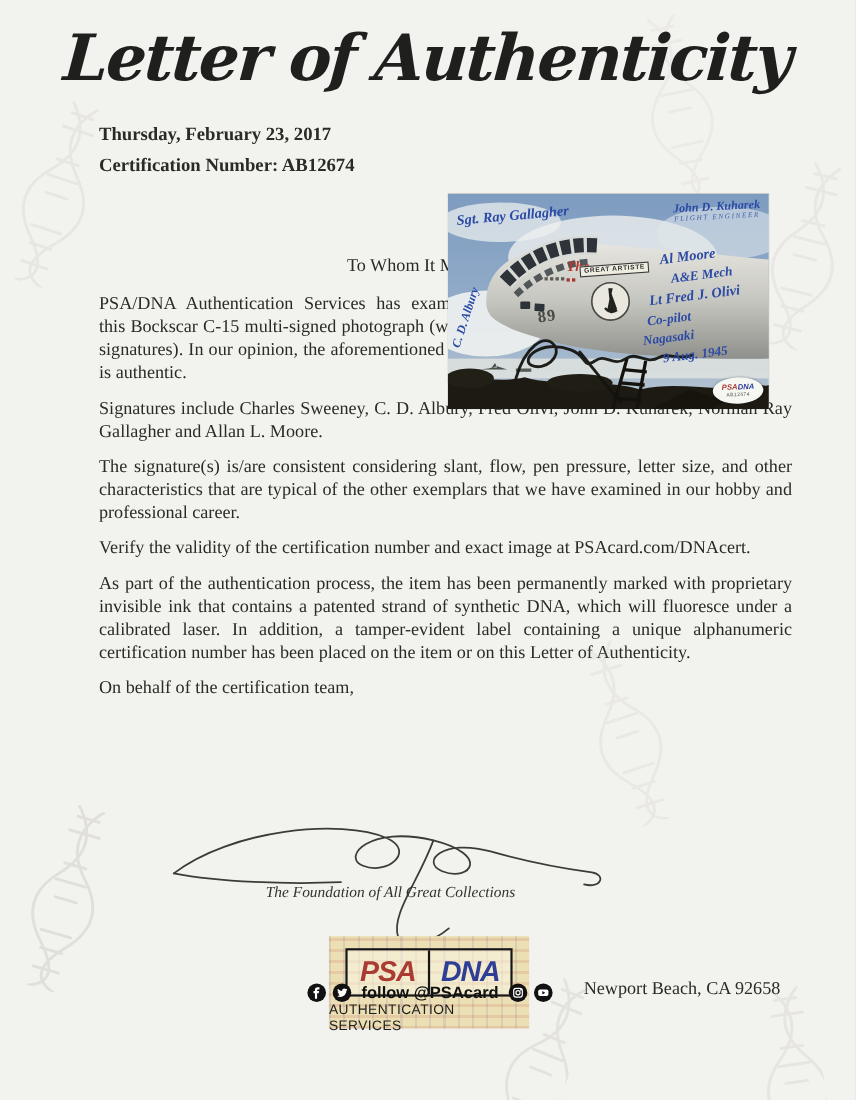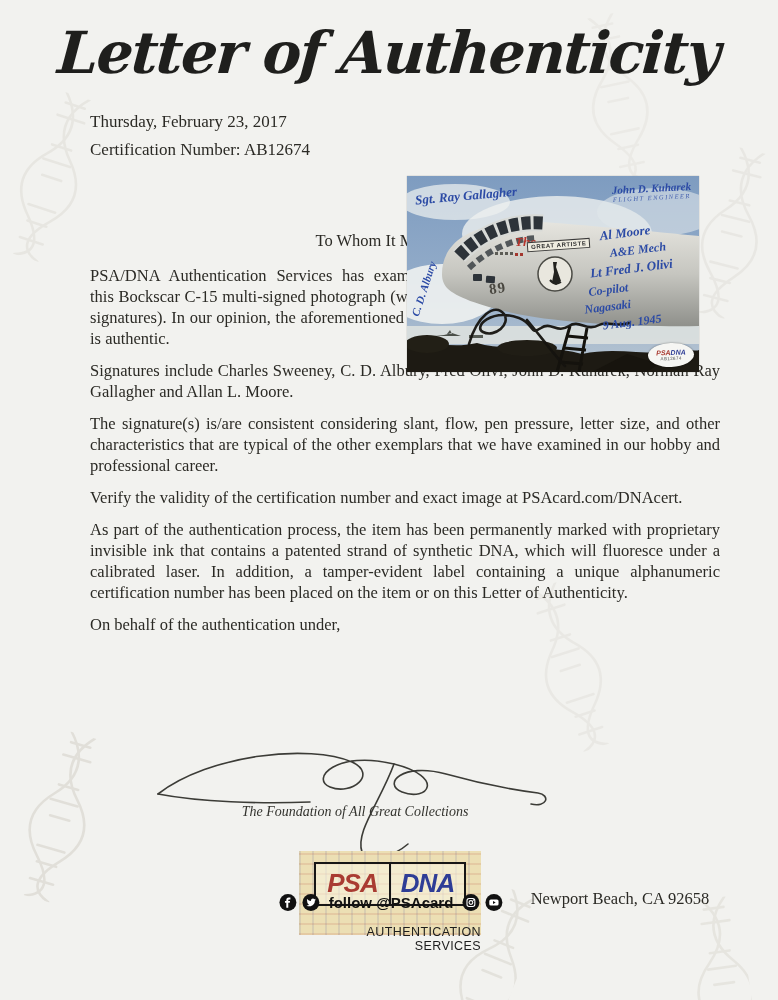--- a/index.html
+++ b/index.html
@@ -21,21 +21,21 @@
     text-align:center;
     font-family:"DejaVu Serif", serif;
     font-style:italic;font-weight:bold;
     font-size:58px;line-height:1.15;
     color:#1f1f1d;
     letter-spacing:-2px;
     transform:skewX(-4deg);
   }
   
   .meta{margin:26px 0 0 90px;font-size:17px;line-height:1.0;}
-  .meta div{margin-bottom:11px;}
+  .meta div{margin-bottom:11px;font-weight:bold;}
   
   .photo{
     position:absolute;left:407px;top:176px;width:292px;height:196px;
     box-shadow:0 0 1px rgba(0,0,0,.35);
     overflow:hidden;
   }
   .photo svg.scene{position:absolute;left:0;top:0;}
   .ph-sig{position:absolute;font-style:italic;color:#2b4aa5;white-space:nowrap;
     font-family:"Liberation Serif", serif;}
   .sig-tl{left:8px;top:12px;font-size:13px;transform:rotate(-5deg);font-weight:bold;}
@@ -87,21 +87,21 @@
       repeating-linear-gradient(0deg, rgba(176,60,50,.13) 0 2px, transparent 2px 10px),
       repeating-linear-gradient(90deg, rgba(52,62,150,.11) 0 2px, transparent 2px 13px);
   }
   .logo-frame{width:148px;height:40px;margin:11px auto 0;display:flex;
     border:2.5px solid #161616;background:rgba(250,246,230,.55);}
   .logo-cell{flex:1;text-align:center;line-height:38px;
     font-family:"Liberation Sans", sans-serif;font-weight:bold;font-style:italic;
     font-size:26px;letter-spacing:-1px;}
   .logo-cell.psa{border-right:2.5px solid #161616;color:#a93b32;}
   .logo-cell.dna{color:#2e3d96;}
-  .logo-sub{margin-top:19px;text-align:right;
+  .logo-sub{margin-top:5px;text-align:left;
     font-family:"Liberation Sans", sans-serif;font-size:12.5px;color:#1d1d1d;
     letter-spacing:.4px;}
   .social-row{position:absolute;left:279px;top:890px;width:224px;height:24px;
     display:flex;align-items:center;justify-content:center;gap:5px;}
   .social-row .txt{font-family:"Liberation Sans", sans-serif;font-weight:bold;
     font-size:15px;color:#111;margin:0 4px;white-space:nowrap;}
   .sicon{width:19px;height:19px;display:block;}
 </style>
 </head>
 <body>
@@ -231,21 +231,21 @@
     </div>
   </div>
 
   <div class="bodytext">
     <p class="salutation">To Whom It May Concern:</p>
     <p class="narrow">PSA/DNA Authentication Services has examined this Bockscar C-15 multi-signed photograph (with 6 signatures). In our opinion, the aforementioned item is authentic.</p>
     <p>Signatures include Charles Sweeney, C. D. Albury, Fred Olivi, John D. Kuharek, Norman Ray Gallagher and Allan L. Moore.</p>
     <p>The signature(s) is/are consistent considering slant, flow, pen pressure, letter size, and other characteristics that are typical of the other exemplars that we have examined in our hobby and professional career.</p>
     <p>Verify the validity of the certification number and exact image at PSAcard.com/DNAcert.</p>
     <p>As part of the authentication process, the item has been permanently marked with proprietary invisible ink that contains a patented strand of synthetic DNA, which will fluoresce under a calibrated laser. In addition, a tamper-evident label containing a unique alphanumeric certification number has been placed on the item or on this Letter of Authenticity.</p>
-    <p>On behalf of the authentication under,</p>
+    <p>On behalf of the certification team,</p>
   </div>
 
   <svg class="sigblock" viewBox="0 0 440 140">
     <g stroke="#3c3c37" stroke-width="1.6" fill="none" stroke-linecap="round">
       <path d="M18,62 C70,22 170,12 212,30 C238,42 212,64 190,55 C170,47 196,18 254,32 C306,45 288,70 262,60 C242,52 262,30 306,42 C345,53 375,58 398,61 C411,63 407,76 391,72"></path>
       <path d="M254,32 C240,70 215,100 222,120 C226,131 252,126 268,112"></path>
       <path d="M18,62 C60,70 120,72 170,70"></path>
     </g>
   </svg>
   <div class="tagline">The Foundation of All Great Collections</div>

